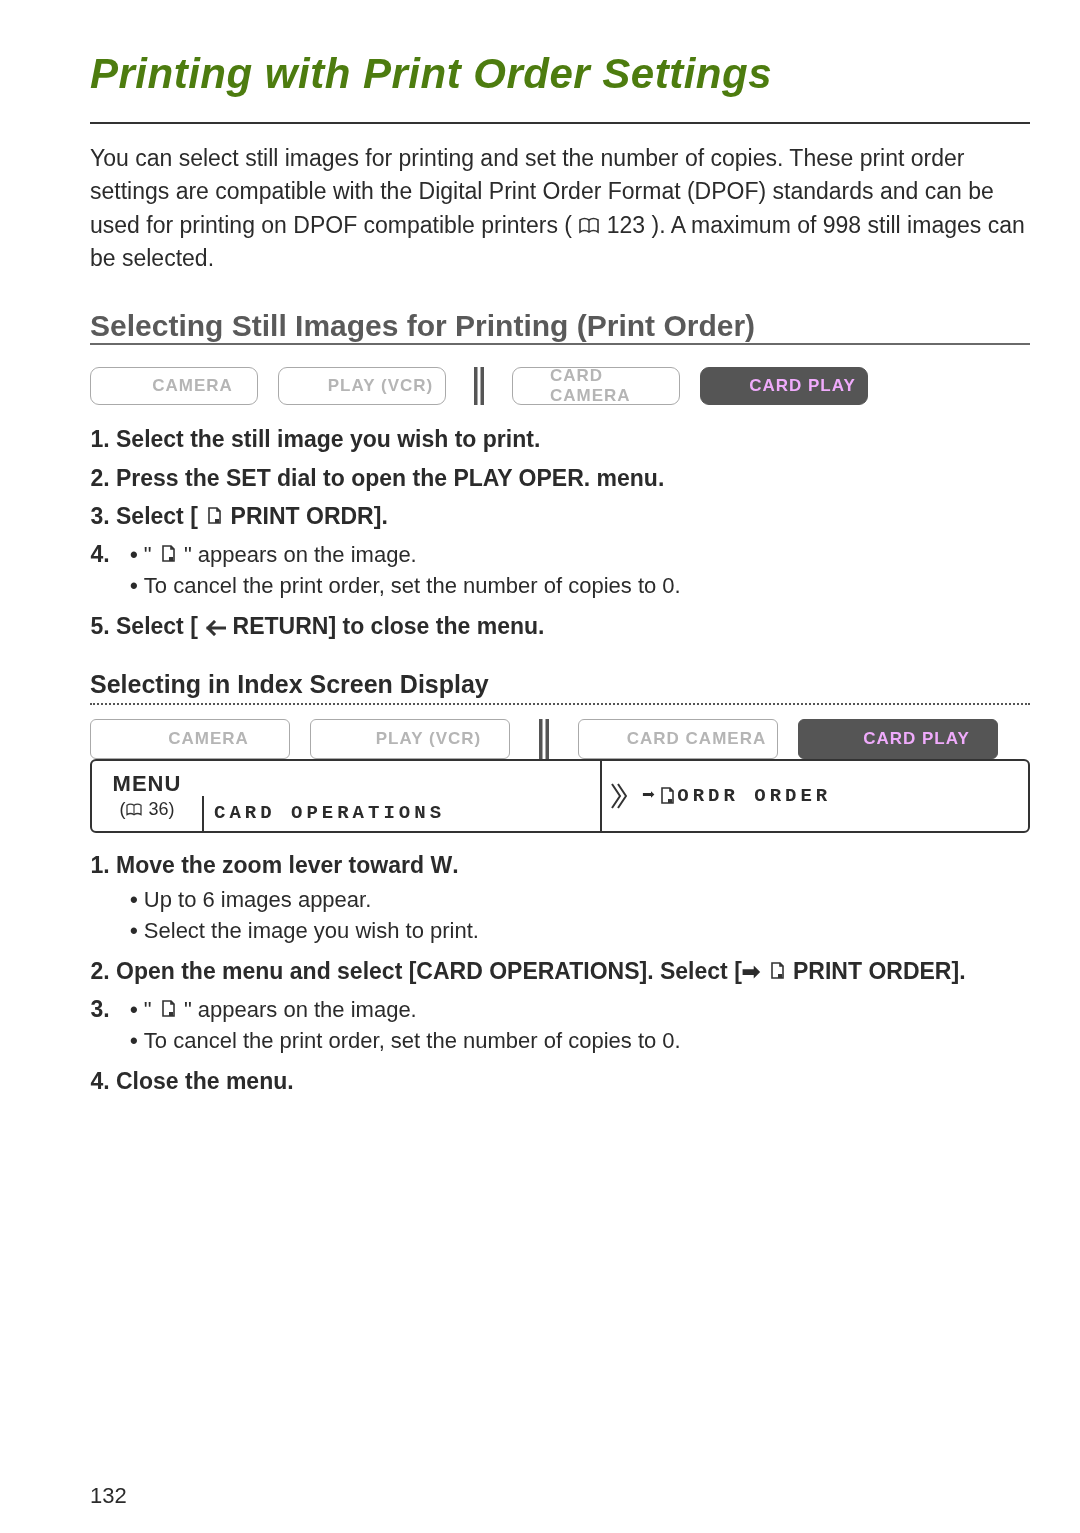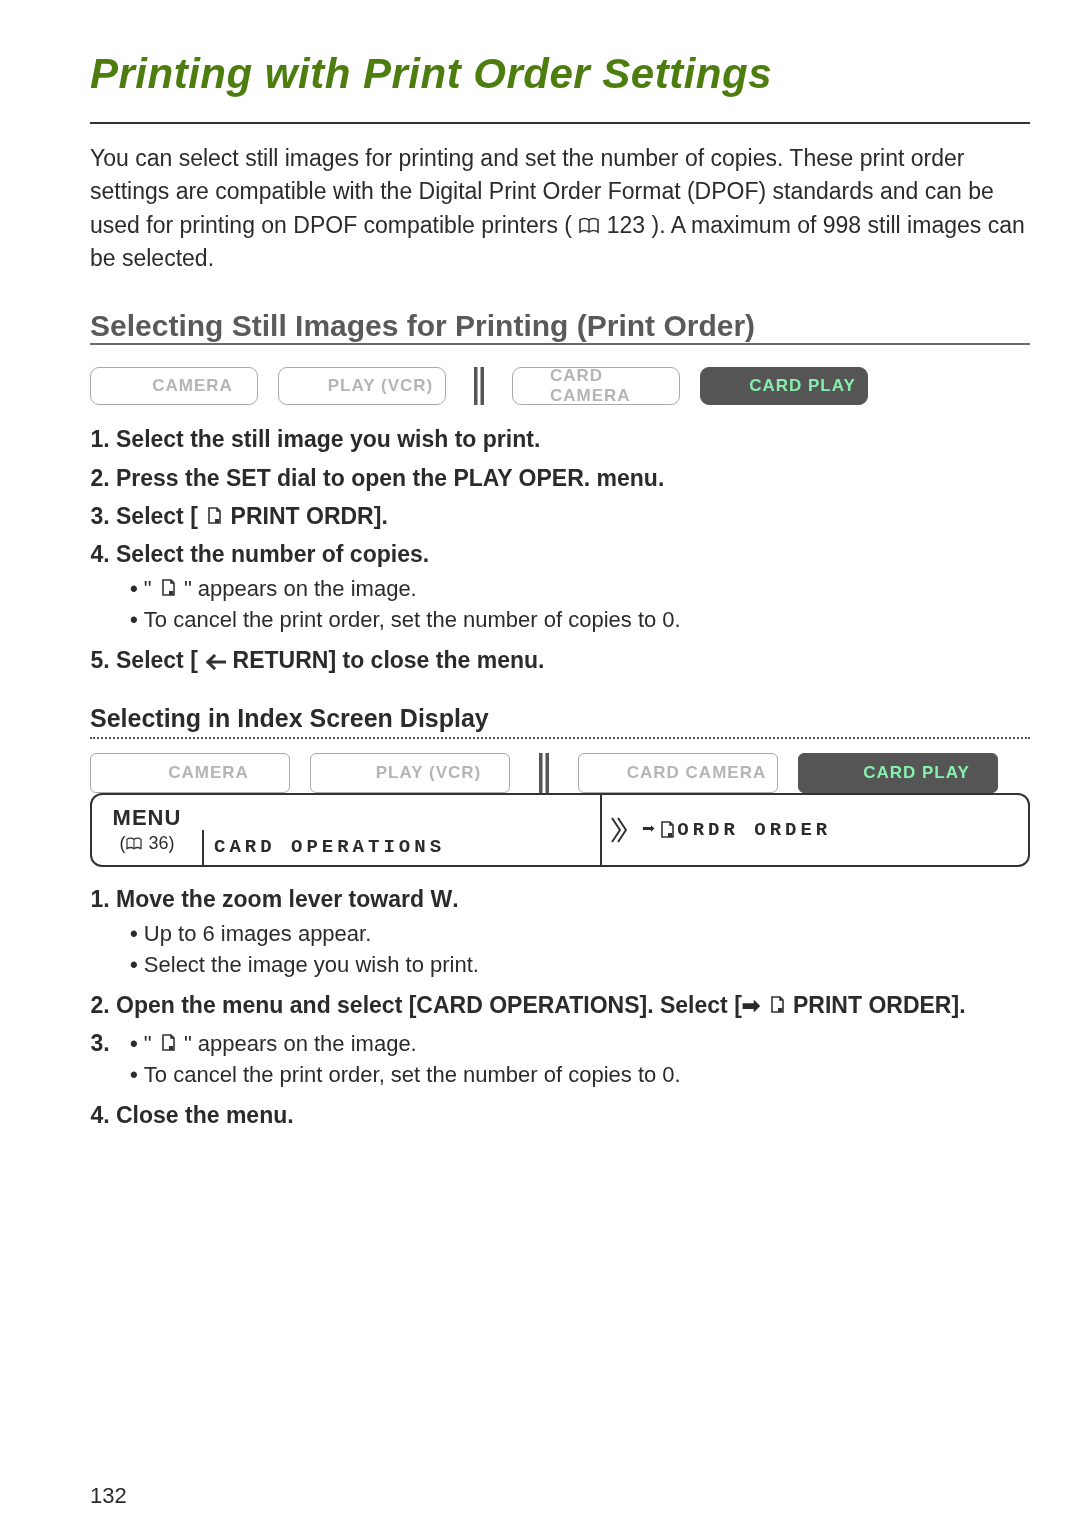--- a/index.html
+++ b/index.html
@@ -67,21 +67,21 @@
     font-size: 17px;
     font-weight: 700;
     color: #b5b5b5;
     letter-spacing: 1px;
     margin-right: 20px;
     box-sizing: border-box;
     padding-left: 37px;
   }
   .pill.active {
     background: #555;
-    color: #86efac;
+    color: #f0abfc;
     border-color: #555;
   }
   .sep {
     width: 26px;
     display: flex;
     justify-content: center;
     align-items: center;
     margin-right: 20px;
   }
   .sep svg { display: block; }
@@ -126,21 +126,21 @@
     top: 100%;
     border-bottom: 2px dotted #555;
     margin-top: 4px;
   }
 
   
   .menu-path {
     display: flex;
     align-items: stretch;
     border: 2px solid #333;
-    border-radius: 12px;
+    border-radius: 6px;
     height: 70px;
     margin-top: 0;
     overflow: hidden;
   }
   .mode-row.second { margin: 20px 0 0 0; }
   .mode-row.second .pill { width: 200px; border-radius: 6px; height: 40px; }
   .mode-row.second .sep { width: 28px; }
 
   .menu-path .cell {
     display: flex;
@@ -236,21 +236,20 @@
     <li>Press the SET dial to open the PLAY OPER. menu.</li>
     <li>
       <span>Select [</span>
       <svg class="inline-icon" width="20" height="20" viewBox="0 0 20 20">
           <path d="M5 2h8l3 3v12H5V2z M13 2v3h3" fill="none" stroke="#333" stroke-width="1.6"></path>
           <rect x="11" y="13" width="4" height="4" fill="#333"></rect>
         </svg>
       <span> PRINT ORDR].</span>
     </li>
     <li>
-      <span>Select the number of copies.</span>
       <ul>
         <li>
           <span>" </span>
           <svg class="inline-icon" width="20" height="20" viewBox="0 0 20 20">
               <path d="M5 2h8l3 3v12H5V2z M13 2v3h3" fill="none" stroke="#333" stroke-width="1.6"></path>
               <rect x="11" y="13" width="4" height="4" fill="#333"></rect>
             </svg>
           <span> " appears on the image.</span>
         </li>
         <li>To cancel the print order, set the number of copies to 0.</li>

